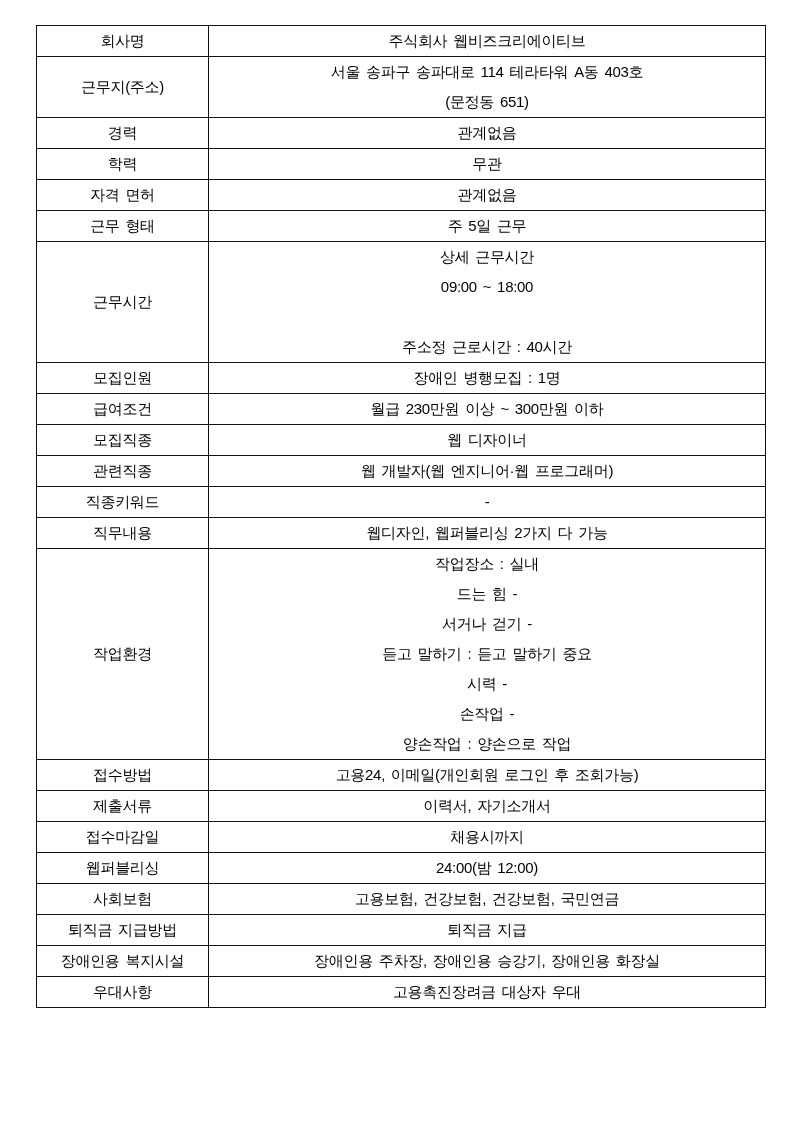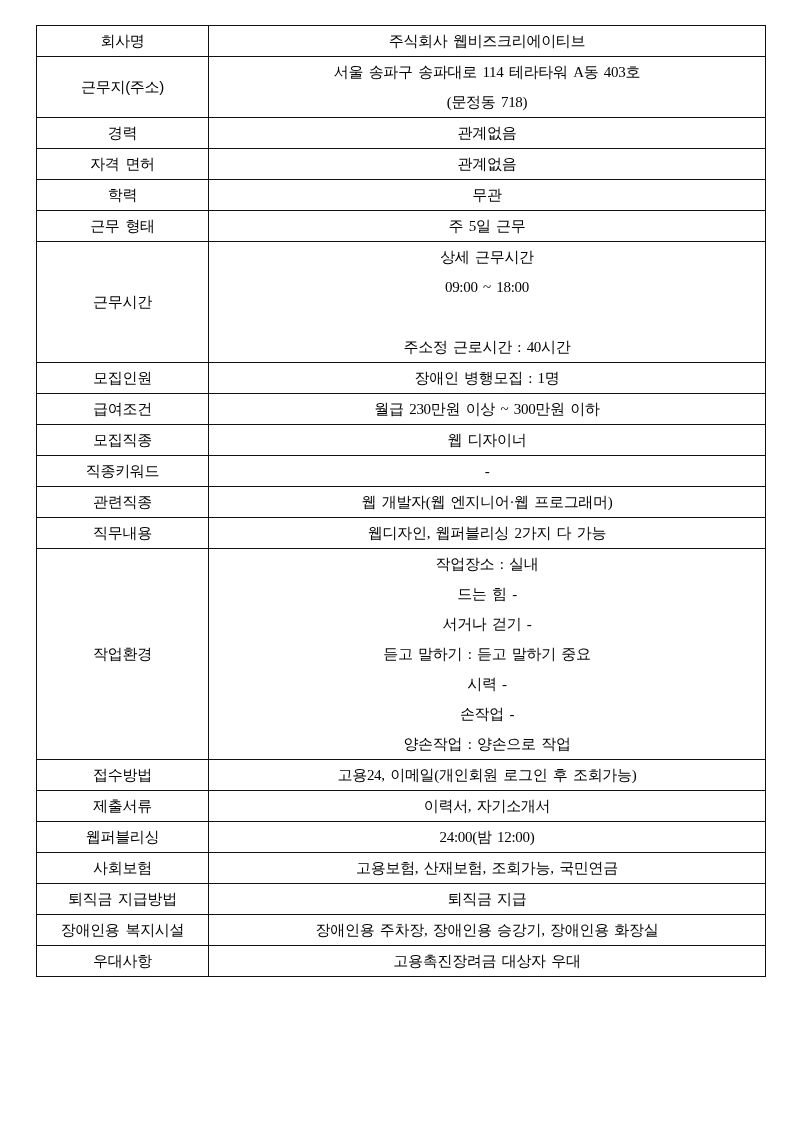--- a/index.html
+++ b/index.html
@@ -35,58 +35,57 @@
     word-spacing: 2px;
     white-space: nowrap;
     overflow: hidden;
   }
   td.label-cell {
     width: 171px;
   }
   td.value-cell .line {
     min-height: 30px;
     line-height: 30px;
-    font-family: Liberation Serif, serif;
   }
 </style>
 </head>
 <body>
 
 <div class="page">
   <table class="job-table">
     <tbody id="table-body">
         <tr>
           <td class="label-cell">회사명</td>
           <td class="value-cell">
             <div class="line">주식회사 웹비즈크리에이티브</div>
           </td>
         </tr>
         <tr>
           <td class="label-cell">근무지(주소)</td>
           <td class="value-cell">
             <div class="line">서울 송파구 송파대로 114 테라타워 A동 403호</div>
-            <div class="line">(문정동 718)</div>
+            <div class="line">(문정동 651)</div>
           </td>
         </tr>
         <tr>
           <td class="label-cell">경력</td>
           <td class="value-cell">
             <div class="line">관계없음</div>
           </td>
         </tr>
         <tr>
+          <td class="label-cell">학력</td>
+          <td class="value-cell">
+            <div class="line">무관</div>
+          </td>
+        </tr>
+        <tr>
           <td class="label-cell">자격 면허</td>
           <td class="value-cell">
             <div class="line">관계없음</div>
-          </td>
-        </tr>
-        <tr>
-          <td class="label-cell">학력</td>
-          <td class="value-cell">
-            <div class="line">무관</div>
           </td>
         </tr>
         <tr>
           <td class="label-cell">근무 형태</td>
           <td class="value-cell">
             <div class="line">주 5일 근무</div>
           </td>
         </tr>
         <tr>
           <td class="label-cell">근무시간</td>
@@ -109,29 +108,29 @@
             <div class="line">월급 230만원 이상 ~ 300만원 이하</div>
           </td>
         </tr>
         <tr>
           <td class="label-cell">모집직종</td>
           <td class="value-cell">
             <div class="line">웹 디자이너</div>
           </td>
         </tr>
         <tr>
+          <td class="label-cell">관련직종</td>
+          <td class="value-cell">
+            <div class="line">웹 개발자(웹 엔지니어·웹 프로그래머)</div>
+          </td>
+        </tr>
+        <tr>
           <td class="label-cell">직종키워드</td>
           <td class="value-cell">
             <div class="line">-</div>
-          </td>
-        </tr>
-        <tr>
-          <td class="label-cell">관련직종</td>
-          <td class="value-cell">
-            <div class="line">웹 개발자(웹 엔지니어·웹 프로그래머)</div>
           </td>
         </tr>
         <tr>
           <td class="label-cell">직무내용</td>
           <td class="value-cell">
             <div class="line">웹디자인, 웹퍼블리싱 2가지 다 가능</div>
           </td>
         </tr>
         <tr>
           <td class="label-cell">작업환경</td>
@@ -151,29 +150,35 @@
             <div class="line">고용24, 이메일(개인회원 로그인 후 조회가능)</div>
           </td>
         </tr>
         <tr>
           <td class="label-cell">제출서류</td>
           <td class="value-cell">
             <div class="line">이력서, 자기소개서</div>
           </td>
         </tr>
         <tr>
+          <td class="label-cell">접수마감일</td>
+          <td class="value-cell">
+            <div class="line">채용시까지</div>
+          </td>
+        </tr>
+        <tr>
           <td class="label-cell">웹퍼블리싱</td>
           <td class="value-cell">
             <div class="line">24:00(밤 12:00)</div>
           </td>
         </tr>
         <tr>
           <td class="label-cell">사회보험</td>
           <td class="value-cell">
-            <div class="line">고용보험, 산재보험, 조회가능, 국민연금</div>
+            <div class="line">고용보험, 건강보험, 건강보험, 국민연금</div>
           </td>
         </tr>
         <tr>
           <td class="label-cell">퇴직금 지급방법</td>
           <td class="value-cell">
             <div class="line">퇴직금 지급</div>
           </td>
         </tr>
         <tr>
           <td class="label-cell">장애인용 복지시설</td>

